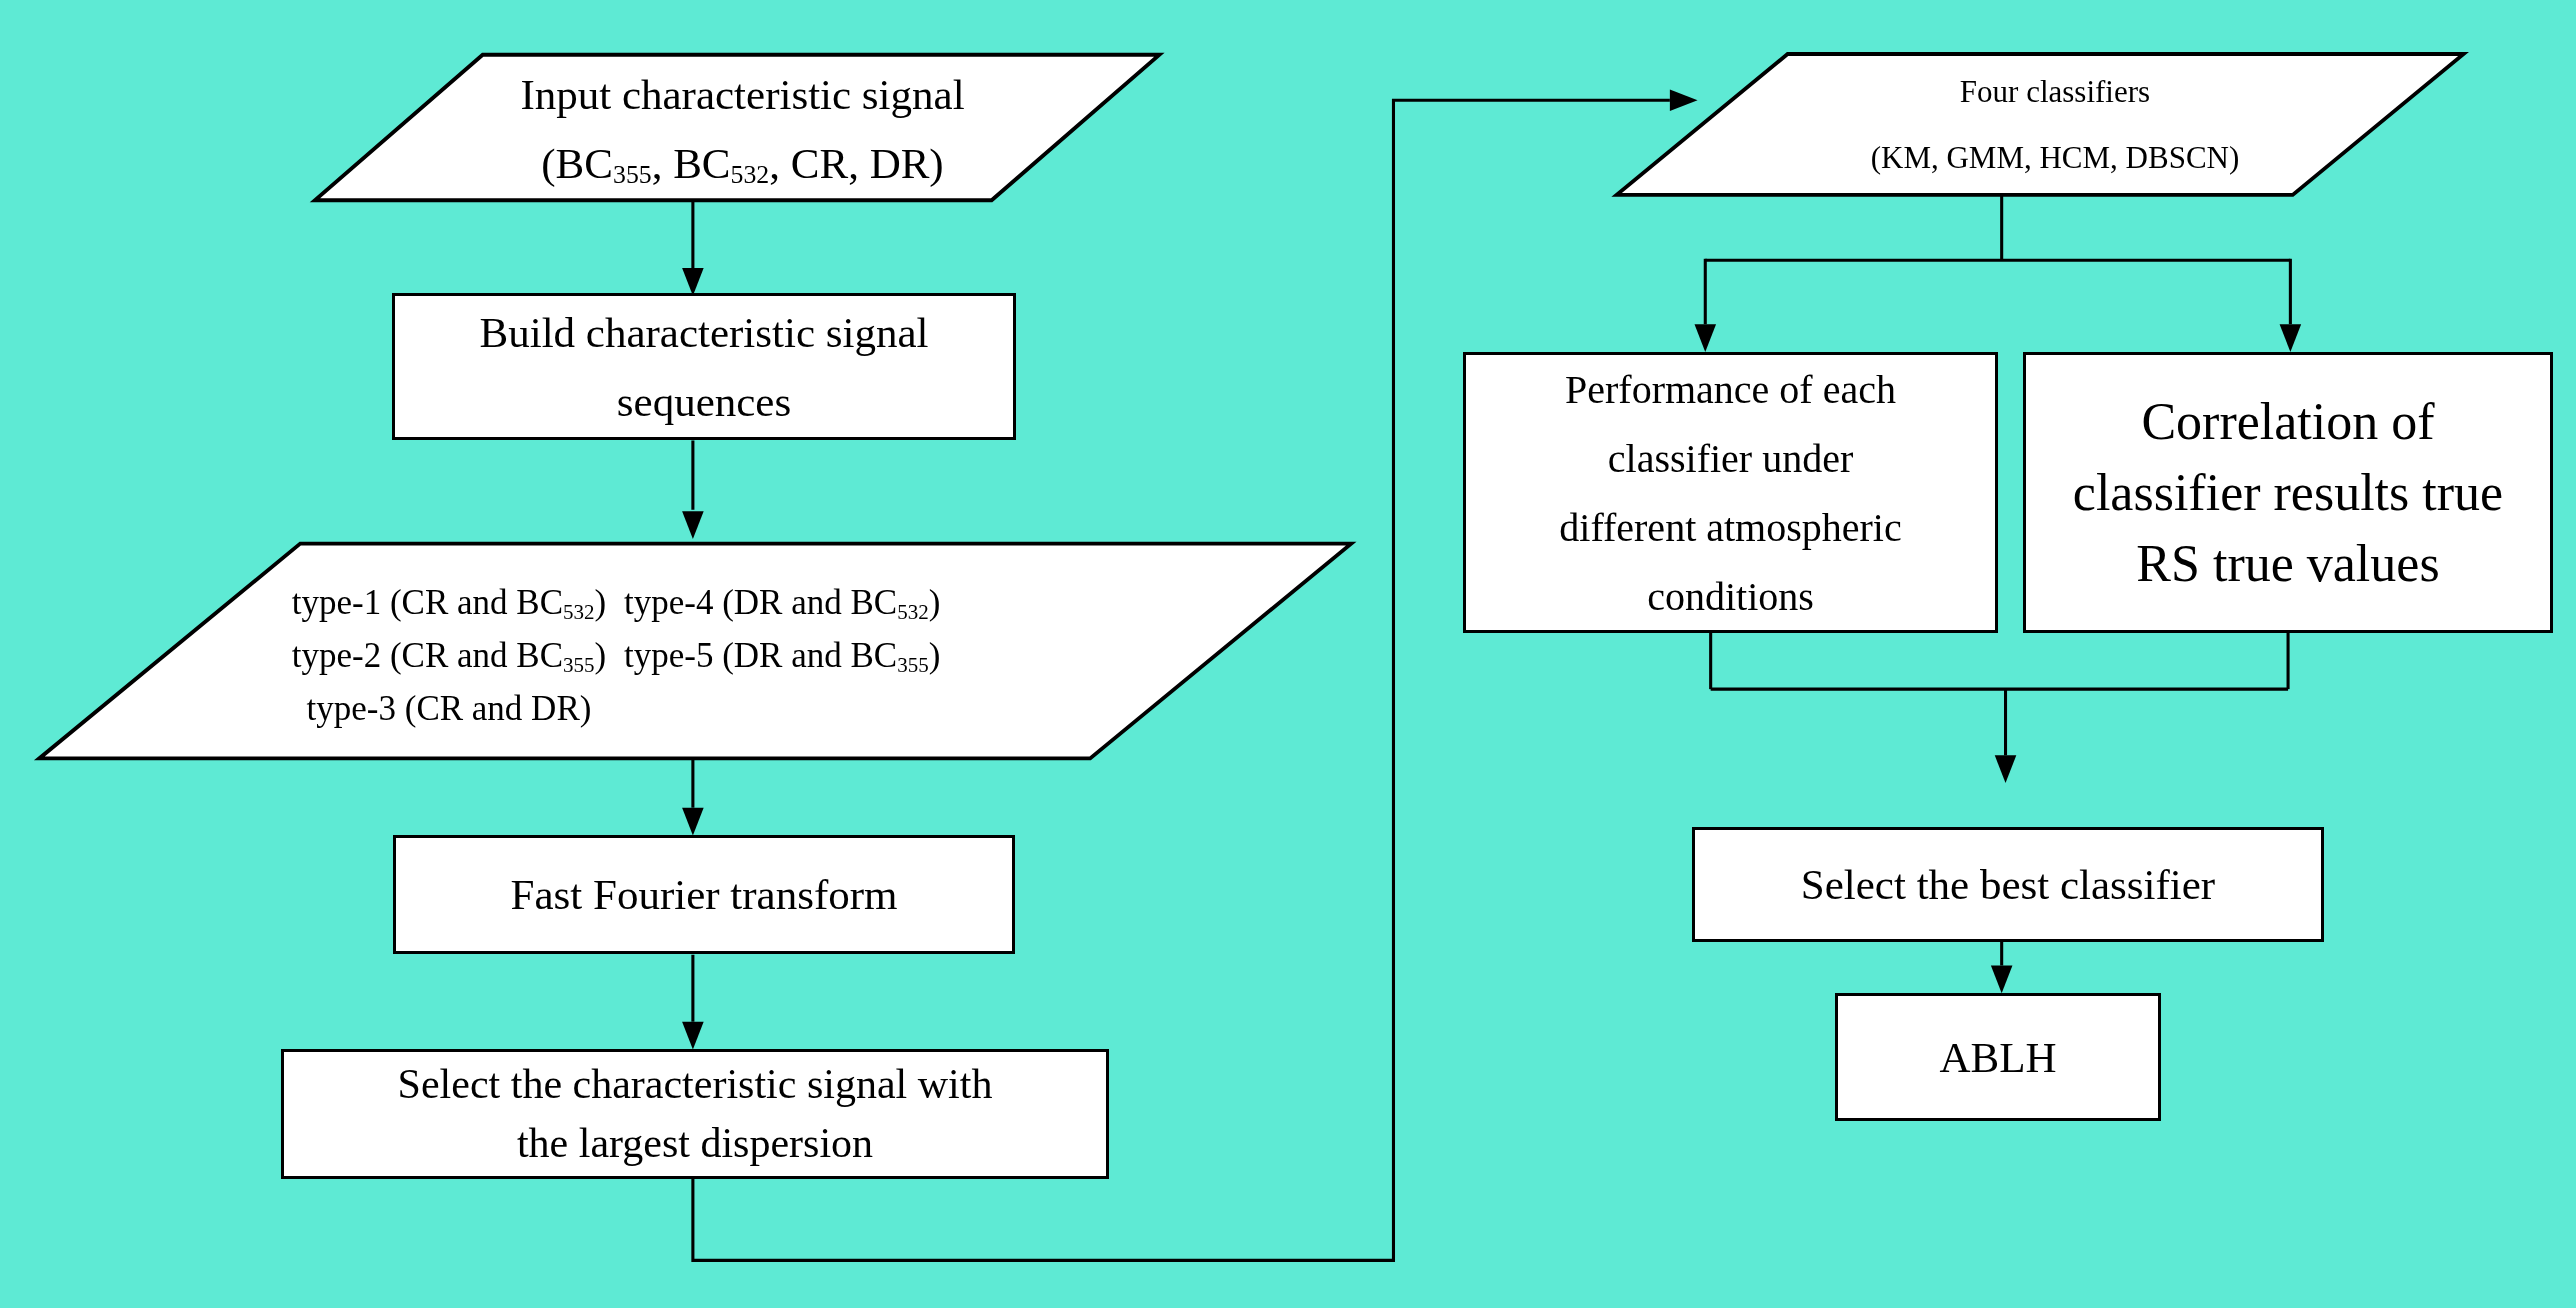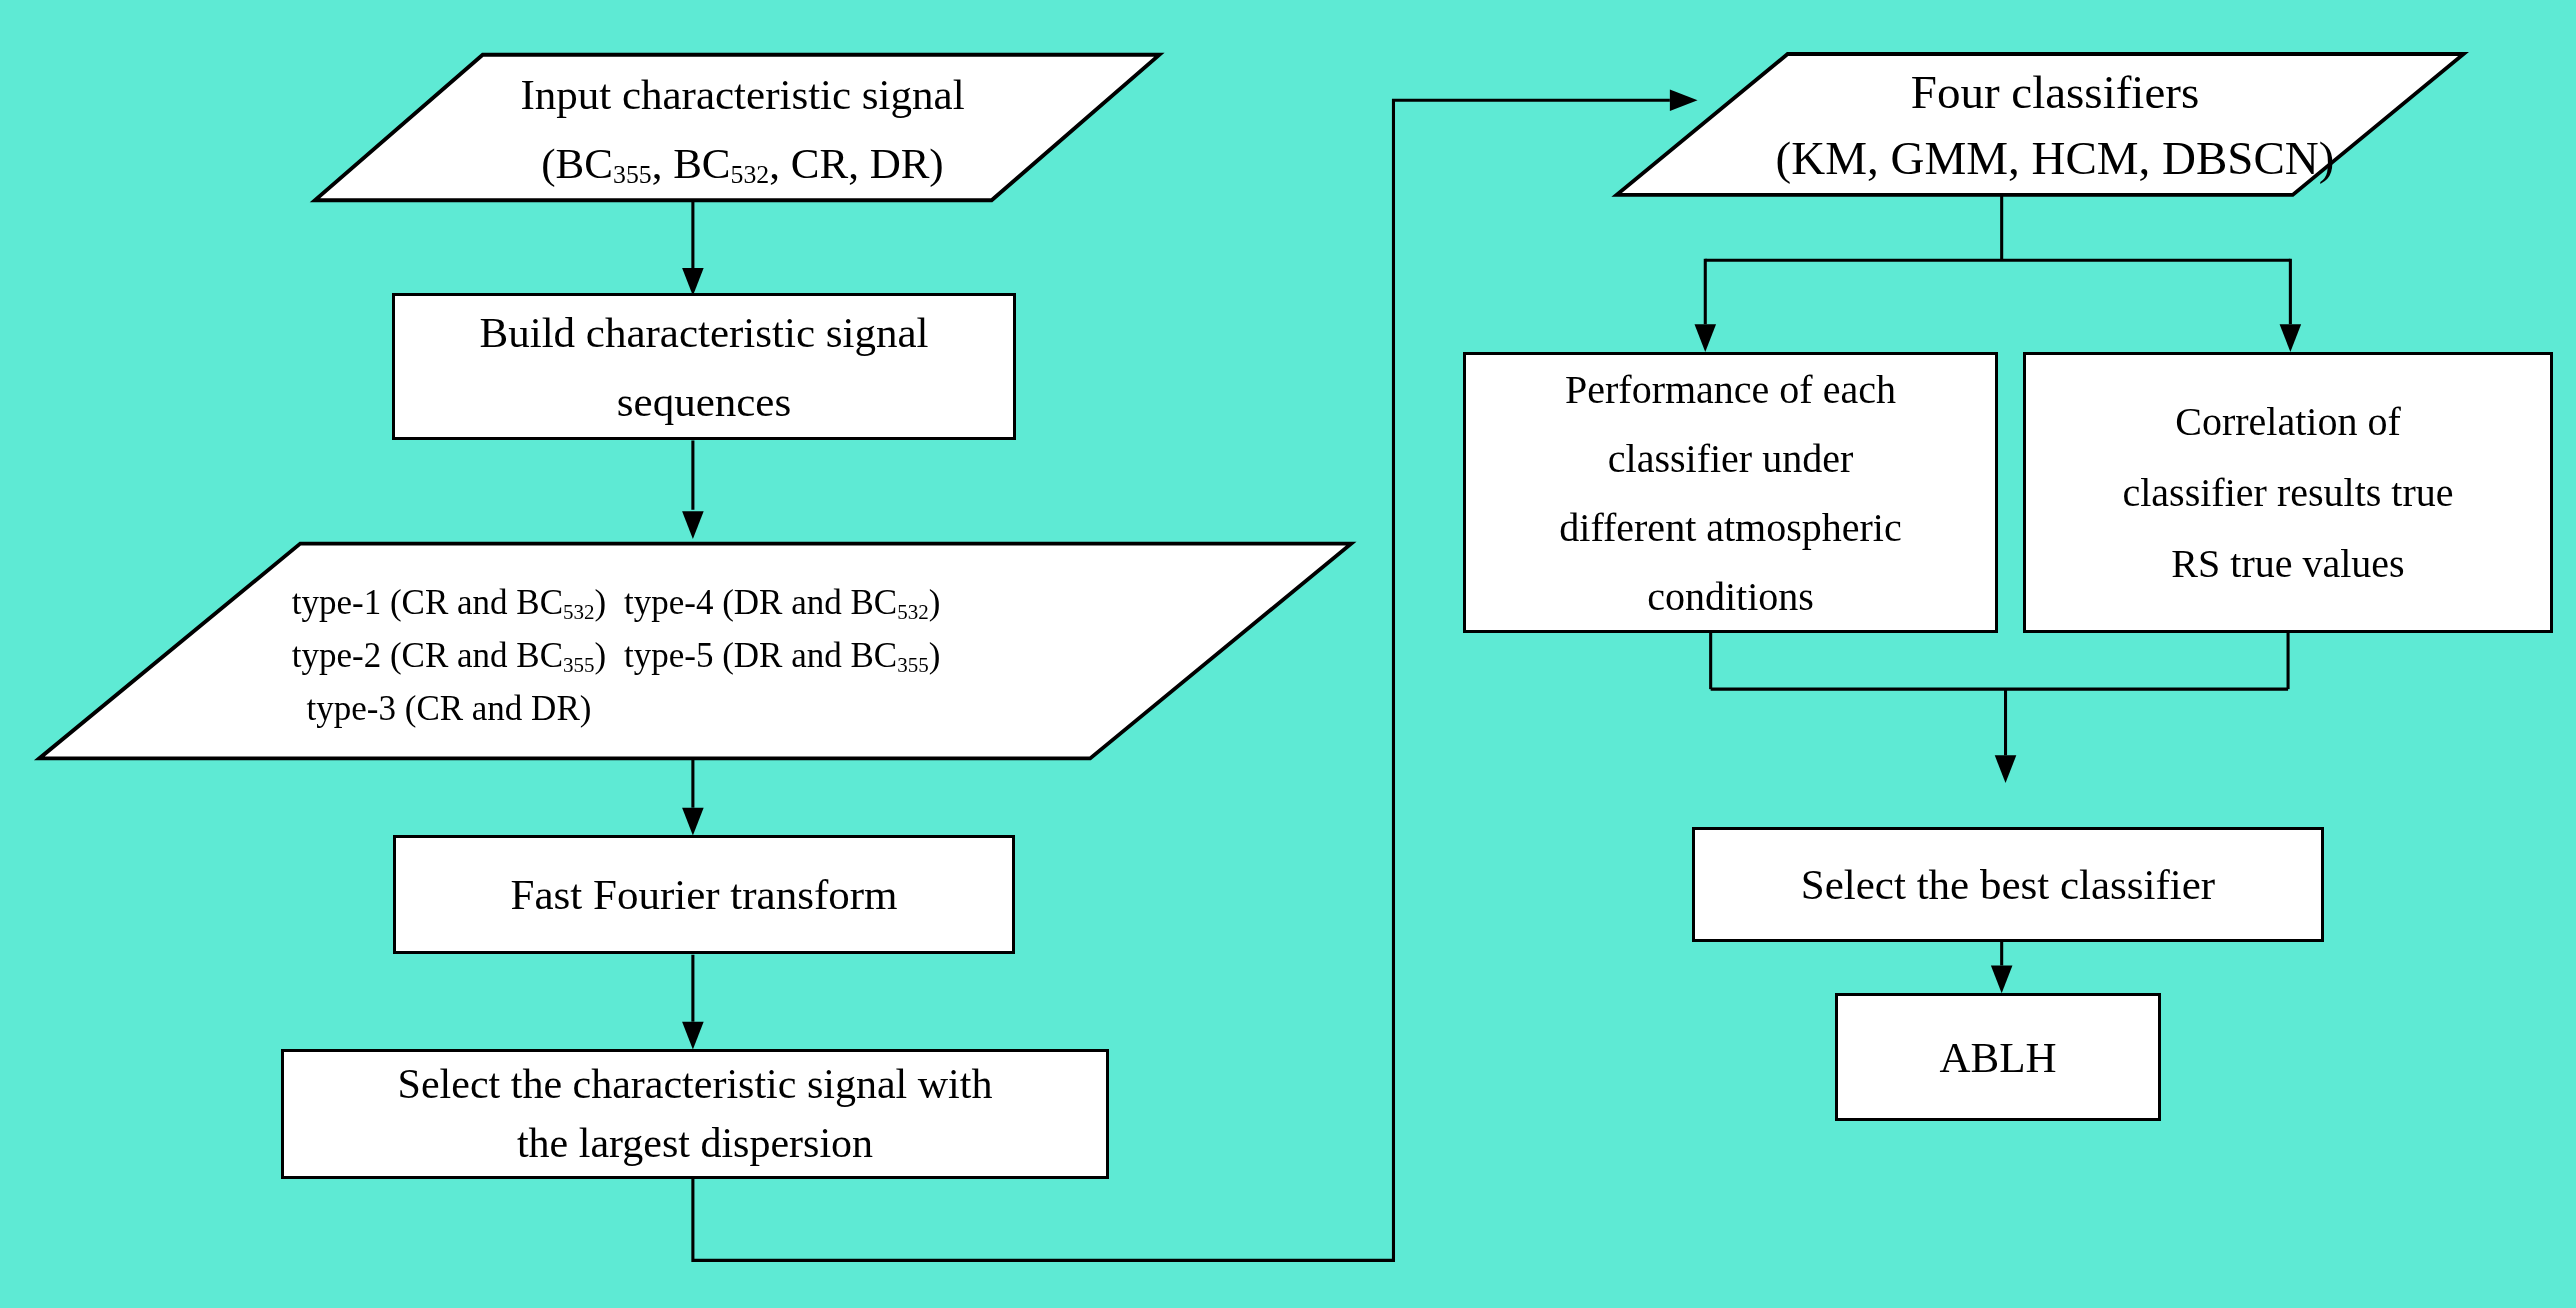--- a/index.html
+++ b/index.html
@@ -15,24 +15,24 @@
     position:absolute;background:#ffffff;border:3.8px solid #000000;box-sizing:border-box;
     display:flex;flex-direction:column;align-items:center;justify-content:center;text-align:center;
   }
   .ptext{
     position:absolute;display:flex;flex-direction:column;align-items:center;justify-content:center;
     text-align:center;pointer-events:none;
   }
   .line{display:block;white-space:nowrap;}
   sub{font-size:0.60em;line-height:0;vertical-align:baseline;position:relative;top:0.22em;}
   .fz56{font-size:43px;line-height:69px;}
-  .fz54{font-size:47px;line-height:66px;}
+  .fz54{font-size:31px;line-height:66px;}
   .fz54t{font-size:42px;line-height:59px;}
   .fz52a{font-size:40px;line-height:69px;margin-left:19px;}
-  .fz52b{font-size:40px;line-height:71px;}
+  .fz52b{font-size:52px;line-height:71px;}
   .types{font-size:35px;line-height:53px;}
   .trow{display:flex;flex-direction:row;white-space:nowrap;text-align:center;}
   .tc1{width:350px;}
 </style>
 </head>
 <body>
 
 <div class="stage">
 
   <svg class="layer" viewBox="0 0 3346 1700">

